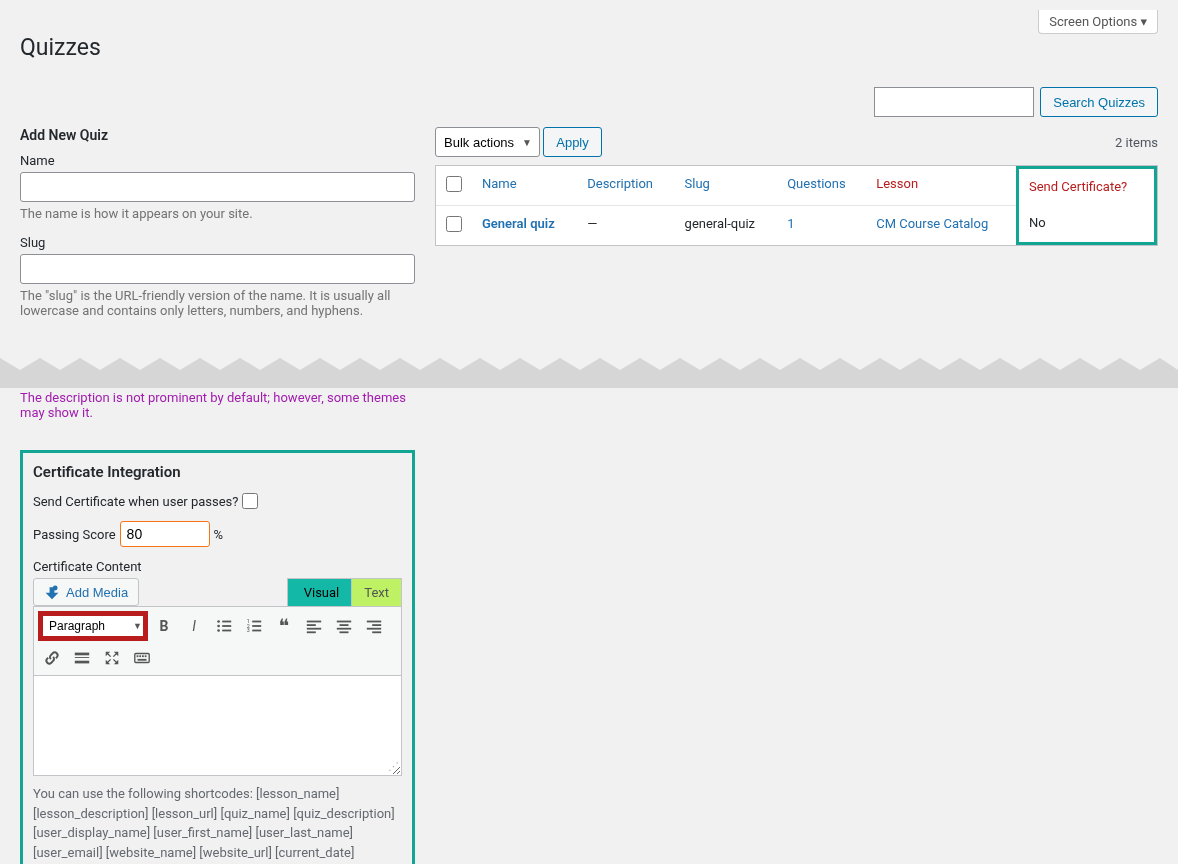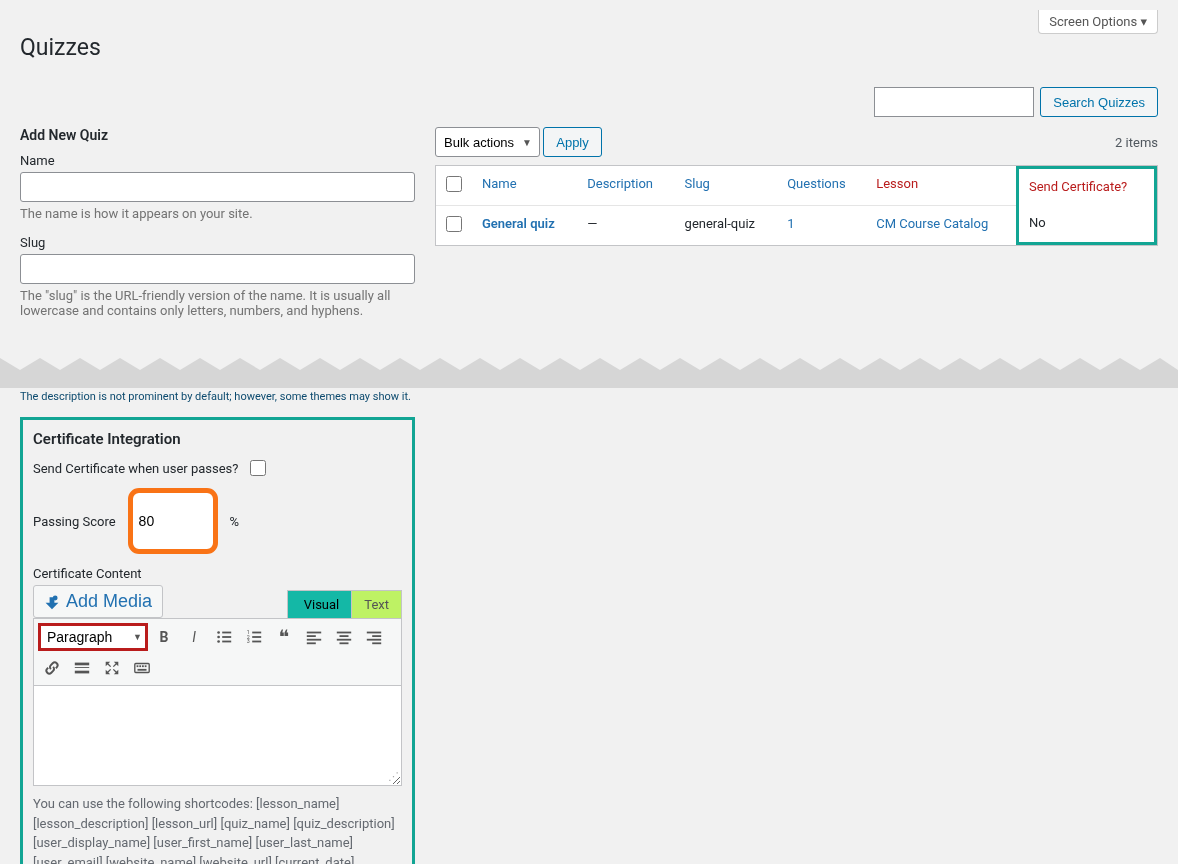--- a/index.html
+++ b/index.html
@@ -35,44 +35,44 @@
 table.wp-list thead th { color: #2271b1; }
 table.wp-list thead th.nolink { color: #b91c1c; }
 table.wp-list tbody tr { border-top: 1px solid #e5e5e5; }
 table.wp-list tbody td { border-top: 1px solid #e5e5e5; }
 table.wp-list a { color: #2271b1; text-decoration: none; }
 .check-col { width: 30px; }
 input[type=checkbox] { width: 16px; height: 16px; border: 1px solid #8c8f94; border-radius: 3px; }
 .q-col { text-align: right; }
 .cert-panel { border: 3px solid #12a594; padding: 10px 10px 12px 10px; margin-bottom: 14px; }
 .cert-panel h2 { font-size: 15px; font-weight: 600; margin-bottom: 12px; }
-.cert-row { display: flex; align-items: center; gap: 12px; margin-bottom: 12px; font-size: 13px; }
-.cert-row input[type=number] { width: 90px; border: 5px solid #f97316; padding: 20px 6px; font-size: 14px; border-radius: 11px; }
+.cert-row { display: flex; align-items: center; gap: 4px; margin-bottom: 12px; font-size: 13px; }
+.cert-row input[type=number] { width: 90px; border: 1px solid #f97316; padding: 4px 6px; font-size: 14px; border-radius: 3px; }
 .cert-label { font-size: 13px; margin-bottom: 4px; }
 
 .editor-top { display: flex; justify-content: space-between; align-items: flex-end; margin-bottom: 0; }
-.add-media { border: 1px solid #c3c4c7; background: #f6f7f7; padding: 5px 10px; font-size: 18px; color: #2271b1; cursor: pointer; display: inline-flex; align-items: center; gap: 6px; border-radius: 3px; }
+.add-media { border: 1px solid #c3c4c7; background: #f6f7f7; padding: 5px 10px; font-size: 13px; color: #2271b1; cursor: pointer; display: inline-flex; align-items: center; gap: 6px; border-radius: 3px; }
 .tabs { display: flex; }
 .tab { border: 1px solid #c3c4c7; border-bottom: none; padding: 6px 12px; font-size: 13px; background: #bef264; cursor: pointer; color: #555; }
 .tab.active { background: #14b8a6; color: #000; padding-left: 16px; }
 .tab:first-child { border-right: none; }
 
 .toolbar { border: 1px solid #c3c4c7; background: #f6f7f7; padding: 4px; display: flex; flex-wrap: wrap; gap: 2px; align-items: center; }
-.toolbar select { border: 3px solid #b91c1c; padding: 3px 20px 3px 6px; font-size: 14px; background: #fff; appearance: none; width: 110px; }
+.toolbar select { border: 5px solid #b91c1c; padding: 3px 20px 3px 6px; font-size: 12px; background: #fff; appearance: none; width: 110px; }
 .toolbar .sel-wrap { position: relative; }
 .toolbar .sel-wrap .tri { position: absolute; right: 6px; top: 50%; transform: translateY(-50%); font-size: 9px; color: #555; pointer-events: none; }
 .tb-btn { width: 28px; height: 26px; display: inline-flex; align-items: center; justify-content: center; cursor: pointer; color: #555; font-size: 14px; }
 .tb-btn svg { width: 18px; height: 18px; fill: #555; }
 .editor-body { border: 1px solid #c3c4c7; border-top: none; background: #fff; height: 100px; resize: vertical; overflow: auto; position: relative; }
 .editor-body .grip { position: absolute; right: 2px; bottom: 2px; color: #aaa; font-size: 11px; cursor: nwse-resize; }
 .shortcodes { color: #646970; font-size: 13px; margin-top: 8px; line-height: 1.5; }
 
 .cutaway { height: 48px; background: #f1f1f1; position: relative; margin: 8px -20px; overflow: hidden; }
 .cutaway svg { width: 100%; height: 100%; display: block; }
-.desc-cutoff { color: #0c4a6e; font-size: 11px; margin-top: -6px; margin-bottom: 14px; }
+.desc-cutoff { color: #a21caf; font-size: 13px; margin-top: -6px; margin-bottom: 30px; }
 </style>
 </head>
 <body>
 
 <div class="wrap">
   <div class="top-bar">
     <div class="screen-options">Screen Options ▾</div>
   </div>
 
   <h1 class="page-title">Quizzes</h1>

